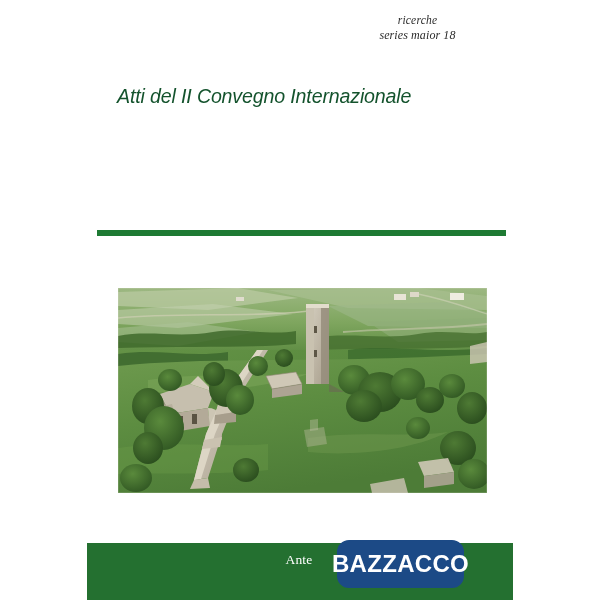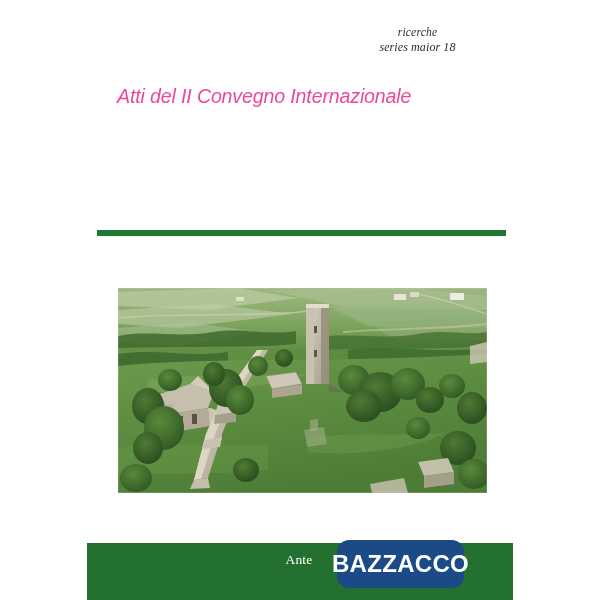--- a/index.html
+++ b/index.html
@@ -22,21 +22,20 @@
   .series-block {
     position: absolute;
     left: 330px;
     top: 14px;
     width: 175px;
     text-align: center;
     font-family: "Liberation Serif", serif;
     font-style: italic;
     color: #2b2b2b;
     line-height: 1.18;
-    margin-top: 12px;
   }
   .series-title {
     font-size: 11.5px;
     letter-spacing: 0.2px;
   }
   .series-sub {
     font-size: 12px;
     letter-spacing: 0.1px;
   }
 
@@ -46,21 +45,21 @@
     left: 117px;
     top: 84px;
     width: 390px;
   }
   .title-line {
     font-family: "Liberation Sans", sans-serif;
     font-style: italic;
     font-weight: 400;
     font-size: 19.6px;
     line-height: 25.6px;
-    color: #ec4899;
+    color: #14532d;
     letter-spacing: -0.15px;
     white-space: nowrap;
   }
 
   
   .editor-block {
     position: absolute;
     left: 117px;
     top: 190px;
     width: 390px;

